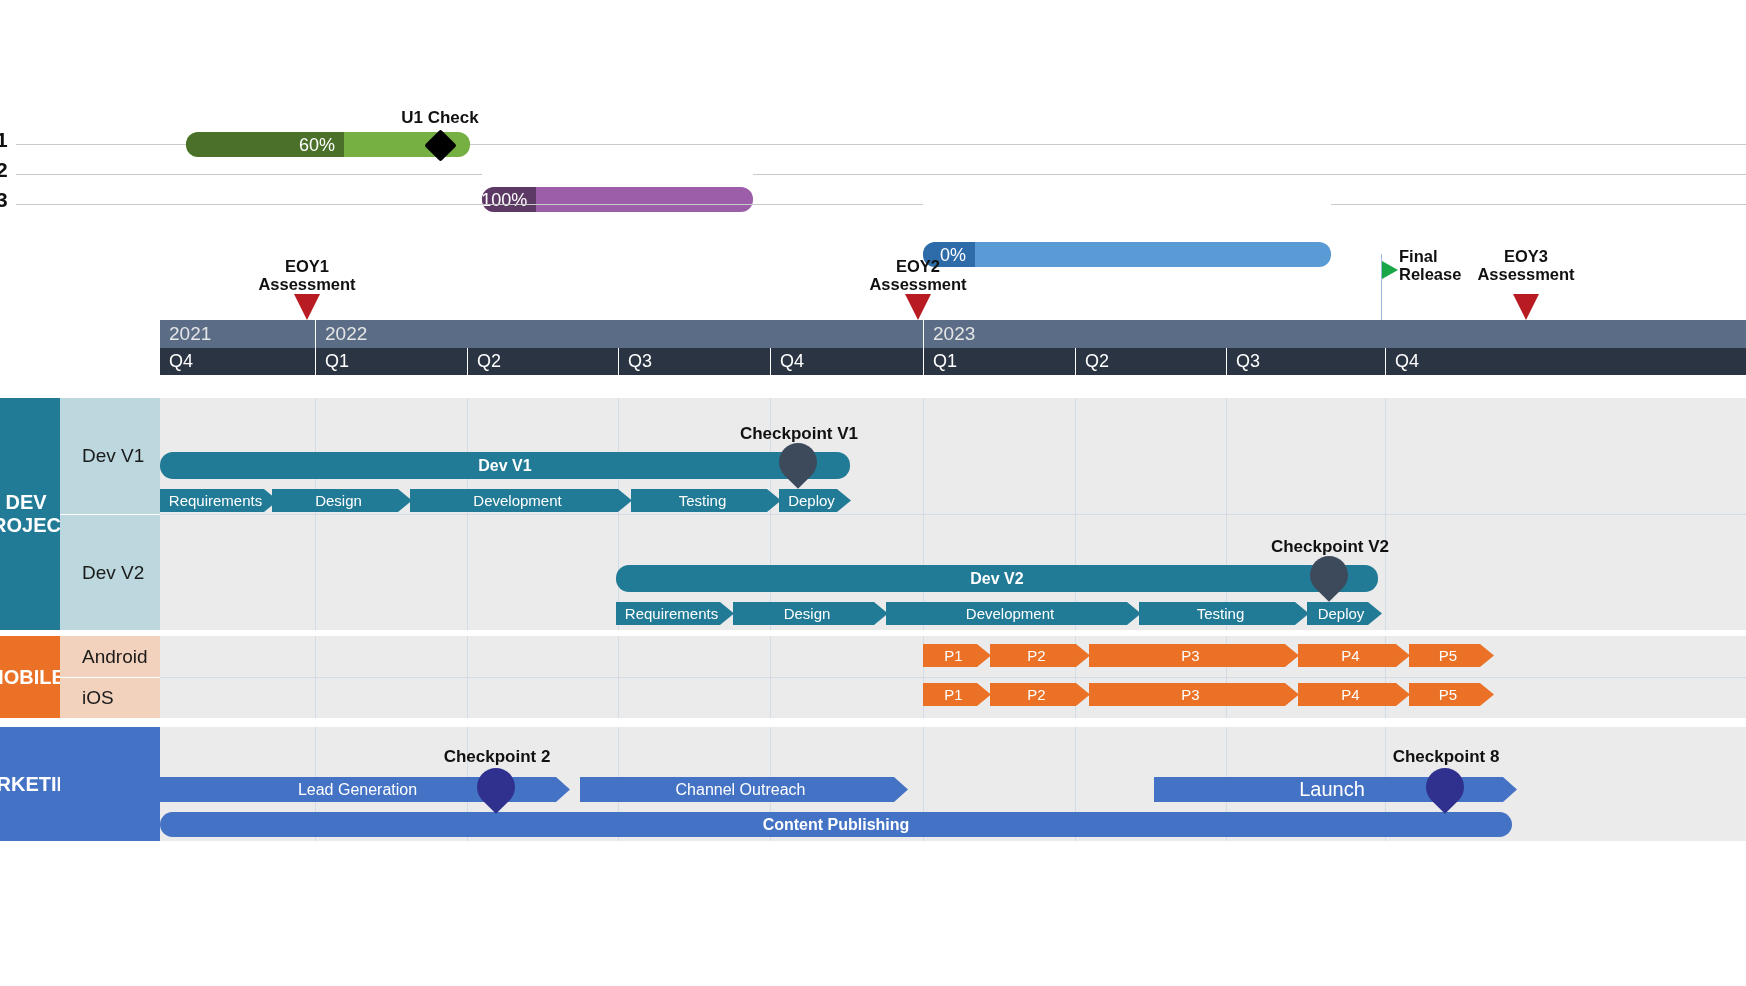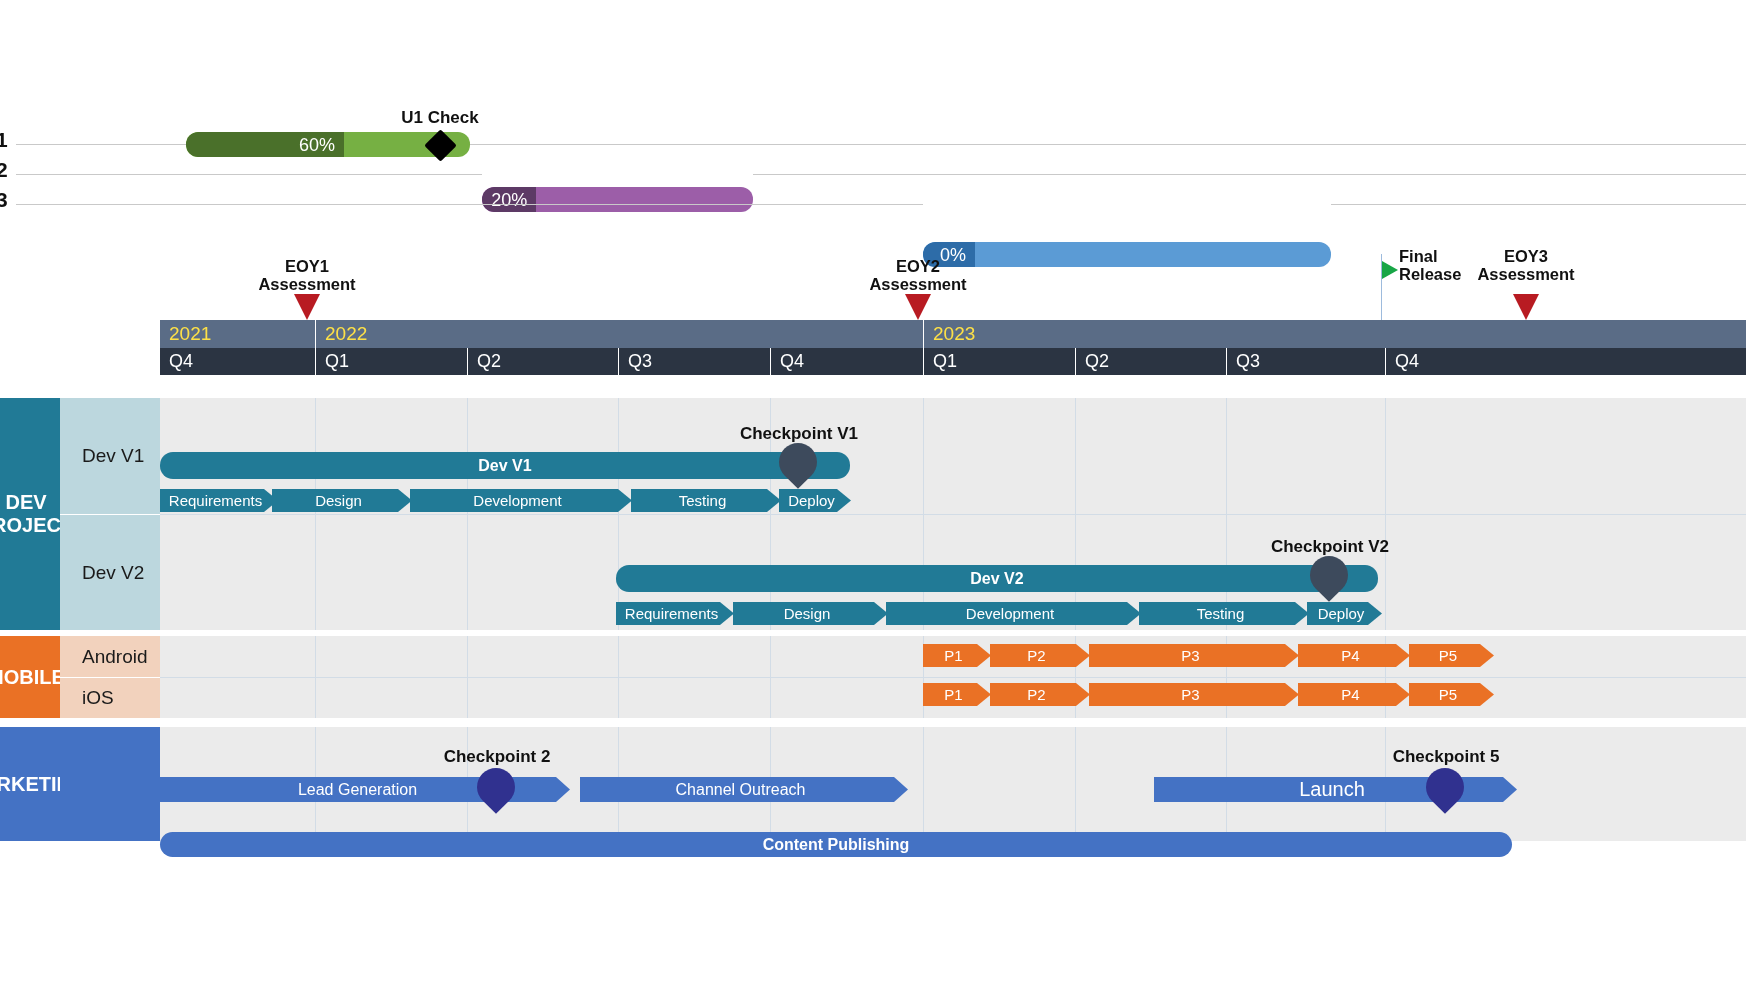--- a/index.html
+++ b/index.html
@@ -21,21 +21,21 @@
 
   
   .tri-down{width:0;height:0;border-left:13px solid transparent;border-right:13px solid transparent;border-top:26px solid #b81b22;}
   .tri-right{width:0;height:0;border-top:9px solid transparent;border-bottom:9px solid transparent;border-left:16px solid #18a646;}
   .vline{width:1px;background:#9dbbdd;}
   .ms-label{font-size:16.5px;font-weight:bold;color:#111;line-height:1.08;white-space:nowrap;}
 
   
   .yearbar{height:28px;background:#5a6c86;}
   .qbar{height:27px;background:#2b3442;}
-  .ycell{position:absolute;top:0;height:28px;color:#fde047;font-size:19px;display:flex;align-items:center;padding-left:9px;box-sizing:border-box;border-left:1px solid #ffffff;}
+  .ycell{position:absolute;top:0;height:28px;color:#e5e5e5;font-size:19px;display:flex;align-items:center;padding-left:9px;box-sizing:border-box;border-left:1px solid #ffffff;}
   .ycell.first{border-left:none;}
   .qcell{position:absolute;top:0;height:27px;color:#fff;font-size:18px;display:flex;align-items:center;padding-left:9px;box-sizing:border-box;border-left:1px solid #ffffff;}
   .qcell.first{border-left:none;}
   .lane-title{color:#fff;font-weight:bold;font-size:20px;display:flex;align-items:center;justify-content:center;text-align:center;box-sizing:border-box;}
   .sub-title{font-size:19px;color:#1a1a1a;display:flex;align-items:center;padding-left:22px;box-sizing:border-box;}
   .plot{position:absolute;background:#ebebeb;}
   .gridline{position:absolute;width:1px;background:#d2dce6;}
 
   
   .tbar{position:absolute;display:flex;align-items:center;justify-content:center;color:#fff;font-weight:bold;}
@@ -60,21 +60,21 @@
       </div>
       <div class="abs mlabel" style="left: 355px; top: 108px; width: 170px;">U1 Check</div>
       <div class="abs diamond-wrap" style="left: 427px; top: 130px;">
         <div class="diamond" style="background: rgb(0, 0, 0);"></div>
       </div>
       <div class="abs prow-label" style="left: -4px; top: 158px;">2</div>
       <div class="abs prow-line" style="left: 16px; top: 174px; width: 466px;"></div>
       <div class="abs prow-line" style="left: 753px; top: 174px; width: 993px;"></div>
       <div class="abs pbar" style="left: 482px; top: 162px; width: 271px; background: rgb(156, 94, 168);">
         <div class="fill" style="width: 54.2px; background: rgb(93, 58, 102);">
-          <span class="pct">20%</span>
+          <span class="pct">100%</span>
         </div>
       </div>
       <div class="abs prow-label" style="left: -4px; top: 188px;">3</div>
       <div class="abs prow-line" style="left: 16px; top: 204px; width: 907px;"></div>
       <div class="abs prow-line" style="left: 1331px; top: 204px; width: 415px;"></div>
       <div class="abs pbar" style="left: 923px; top: 192px; width: 408px; background: rgb(91, 155, 213);">
         <div class="fill" style="width: 52px; background: rgb(45, 108, 168);">
           <span class="pct">0%</span>
         </div>
       </div>
@@ -229,30 +229,30 @@
       <div class="abs plot" style="left: 160px; top: 727px; width: 1586px; height: 114px;"></div>
       <div class="abs gridline" style="left: 315px; top: 727px; height: 114px;"></div>
       <div class="abs gridline" style="left: 467px; top: 727px; height: 114px;"></div>
       <div class="abs gridline" style="left: 618px; top: 727px; height: 114px;"></div>
       <div class="abs gridline" style="left: 770px; top: 727px; height: 114px;"></div>
       <div class="abs gridline" style="left: 923px; top: 727px; height: 114px;"></div>
       <div class="abs gridline" style="left: 1075px; top: 727px; height: 114px;"></div>
       <div class="abs gridline" style="left: 1226px; top: 727px; height: 114px;"></div>
       <div class="abs gridline" style="left: 1385px; top: 727px; height: 114px;"></div>
       <div class="abs cp-label" style="left: 402px; top: 747px; width: 190px;">Checkpoint 2</div>
-      <div class="abs cp-label" style="left: 1351px; top: 747px; width: 190px;">Checkpoint 5</div>
+      <div class="abs cp-label" style="left: 1351px; top: 747px; width: 190px;">Checkpoint 8</div>
       <div class="abs chev" style="left: 160px; top: 777px; width: 410px; height: 25px; background: rgb(68, 114, 196); font-size: 16px; font-weight: normal; clip-path: polygon(0px 0px, calc(100% - 14px) 0px, 100% 50%, calc(100% - 14px) 100%, 0px 100%);">
         <span style="margin-right: 15px;">Lead Generation</span>
       </div>
       <div class="abs chev" style="left: 580px; top: 777px; width: 328px; height: 25px; background: rgb(68, 114, 196); font-size: 16px; font-weight: normal; clip-path: polygon(0px 0px, calc(100% - 14px) 0px, 100% 50%, calc(100% - 14px) 100%, 0px 100%);">
         <span style="margin-right: 7px;">Channel Outreach</span>
       </div>
       <div class="abs chev" style="left: 1154px; top: 777px; width: 363px; height: 25px; background: rgb(68, 114, 196); font-size: 20px; font-weight: normal; clip-path: polygon(0px 0px, calc(100% - 14px) 0px, 100% 50%, calc(100% - 14px) 100%, 0px 100%);">
         <span style="margin-right: 7px;">Launch</span>
       </div>
-      <div class="abs tbar round" style="left: 160px; top: 812px; width: 1352px; height: 25px; background: rgb(68, 114, 196); font-size: 16px; margin-top: 20px;">
+      <div class="abs tbar round" style="left: 160px; top: 812px; width: 1352px; height: 25px; background: rgb(68, 114, 196); font-size: 16px;">
         <span>Content Publishing</span>
       </div>
       <div class="abs blob" style="left: 477px; top: 768px; width: 38px; height: 38px; background: rgb(48, 49, 143);"></div>
       <div class="abs blob" style="left: 1426px; top: 768px; width: 38px; height: 38px; background: rgb(48, 49, 143);"></div>
     </div>
 
 </div>
 
 </body></html>

